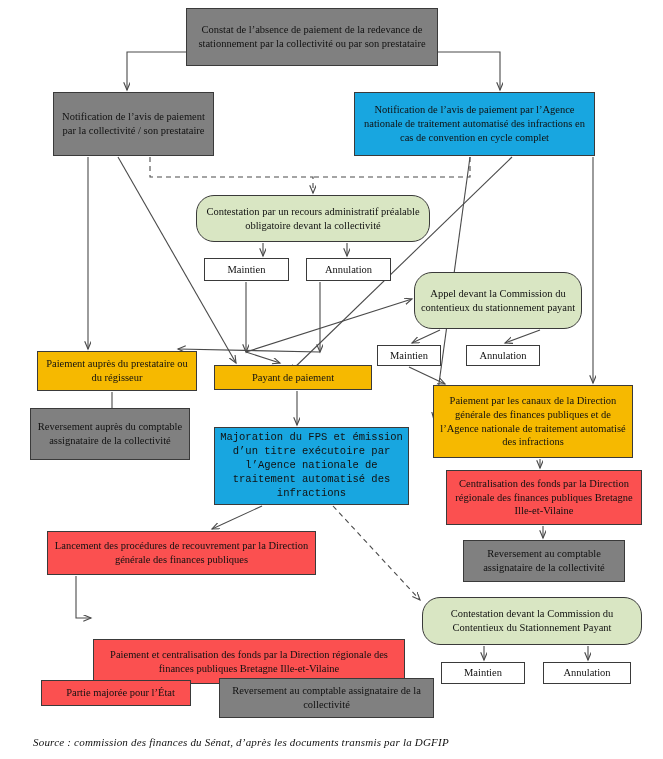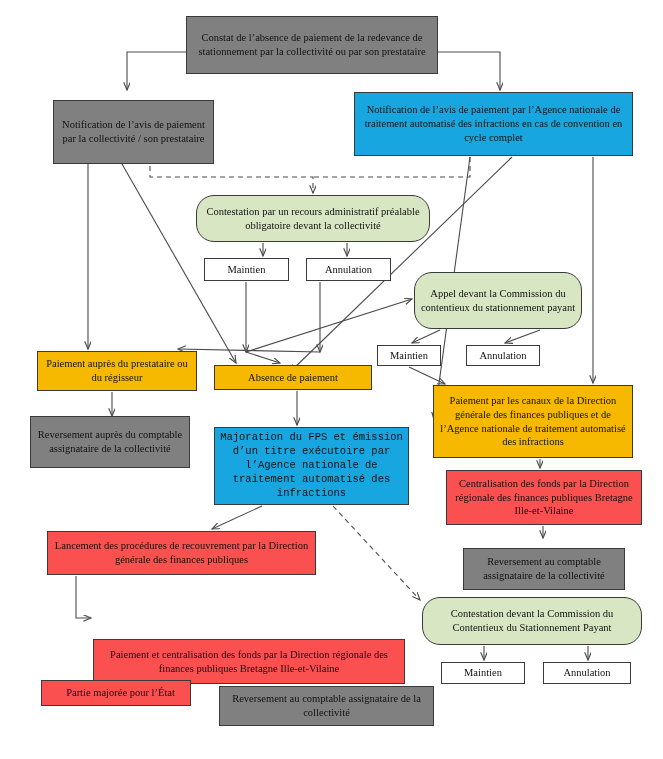--- a/index.html
+++ b/index.html
@@ -25,21 +25,21 @@
     align-items:center;
     justify-content:center;
     text-align:center;
     font-size:10.5px;
     line-height:1.32;
     color:#111111;
     padding:2px 4px;
     z-index:2;
   }
   .node span{display:block;width:100%;}
-  .grey{background:#808080;margin-top:8px;}
+  .grey{background:#808080;}
   .blue{background:#18A6E0;}
   .green{background:#D9E6C3;border-radius:18px;}
   .yellow{background:#F6B900;}
   .red{background:#FB5050;}
   .white{background:#FFFFFF;}
   .source{
     position:absolute;
     left:33px;
     top:736px;
     font-style:italic;
@@ -125,21 +125,21 @@
       <path d="M470,157 L470,177 L313,177" stroke-dasharray="5,4"></path>
     </g>
   </svg>
 
   <div class="node grey" style="left:186px;top:8px;width:252px;height:58px;">
       <span>Constat de l’absence de paiement de la redevance de stationnement par la collectivité ou par son prestataire</span>
     </div>
   <div class="node grey" style="left:53px;top:92px;width:161px;height:64px;">
       <span>Notification de l’avis de paiement par la collectivité / son prestataire</span>
     </div>
-  <div class="node blue" style="left:354px;top:92px;width:279px;height:64px;">
+  <div class="node blue" style="left:354px;top:92px;width:241px;height:64px;">
       <span>Notification de l’avis de paiement par l’Agence nationale de traitement automatisé des infractions en cas de convention en cycle complet</span>
     </div>
   <div class="node green" style="left:196px;top:195px;width:234px;height:47px;">
       <span>Contestation par un recours administratif préalable obligatoire devant la collectivité</span>
     </div>
   <div class="node white" style="left:204px;top:258px;width:85px;height:23px;">
       <span>Maintien</span>
     </div>
   <div class="node white" style="left:306px;top:258px;width:85px;height:23px;">
       <span>Annulation</span>
@@ -153,21 +153,21 @@
   <div class="node white" style="left:466px;top:345px;width:74px;height:21px;">
       <span>Annulation</span>
     </div>
   <div class="node yellow" style="left:37px;top:351px;width:160px;height:40px;">
       <span>Paiement auprès du prestataire ou du régisseur</span>
     </div>
   <div class="node grey" style="left:30px;top:408px;width:160px;height:52px;">
       <span>Reversement auprès du comptable assignataire de la collectivité</span>
     </div>
   <div class="node yellow" style="left:214px;top:365px;width:158px;height:25px;">
-      <span>Absence de paiement</span>
+      <span>Payant de paiement</span>
     </div>
   <div class="node yellow" style="left:433px;top:385px;width:200px;height:73px;">
       <span>Paiement par les canaux de la Direction générale des finances publiques et de l’Agence nationale de traitement automatisé des infractions</span>
     </div>
   <div class="node blue" style="left:214px;top:427px;width:195px;height:78px;font-family:Liberation Mono, monospace;">
       <span>Majoration du FPS et émission d’un titre exécutoire par l’Agence nationale de traitement automatisé des infractions</span>
     </div>
   <div class="node red" style="left:446px;top:470px;width:196px;height:55px;">
       <span>Centralisation des fonds par la Direction régionale des finances publiques Bretagne Ille-et-Vilaine</span>
     </div>
@@ -189,14 +189,15 @@
   <div class="node white" style="left:543px;top:662px;width:88px;height:22px;">
       <span>Annulation</span>
     </div>
   <div class="node red" style="left:41px;top:680px;width:150px;height:26px;padding-left:13px;">
       <span>Partie majorée pour l’État</span>
     </div>
   <div class="node grey" style="left:219px;top:678px;width:215px;height:40px;">
       <span>Reversement au comptable assignataire de la collectivité</span>
     </div>
 
+  <div class="source">Source : commission des finances du Sénat, d’après les documents transmis par la DGFIP</div>
 
 </div>
 
 </body></html>

